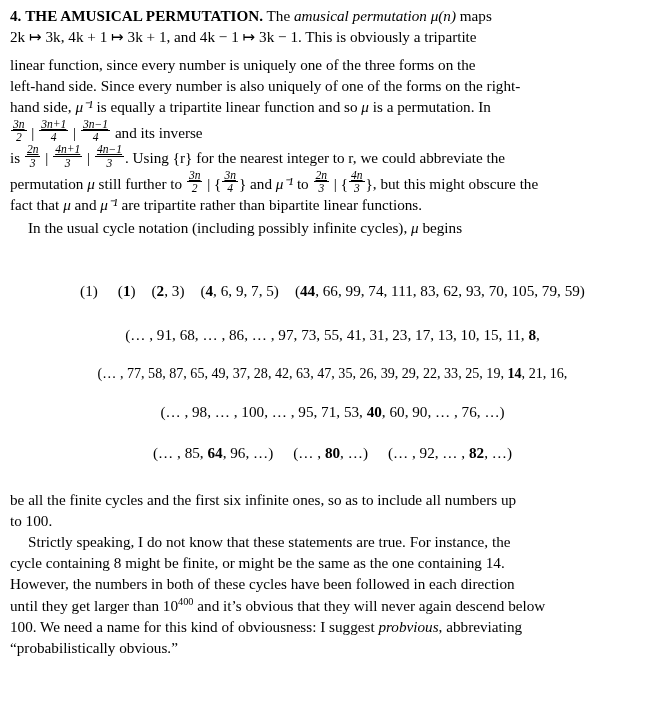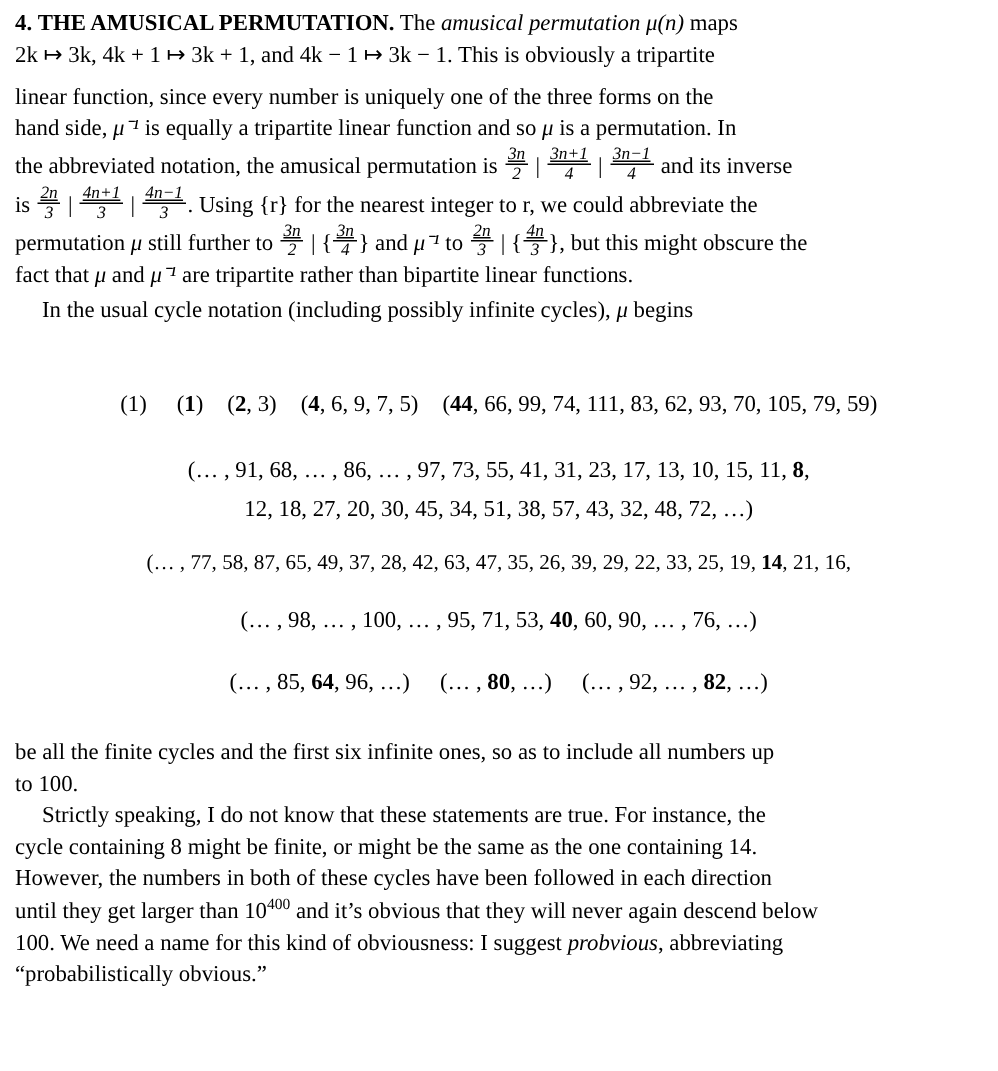--- a/index.html
+++ b/index.html
@@ -98,27 +98,28 @@
     <p>
       <span class="sec-head">4.</span>
       <span class="sec-head">THE AMUSICAL PERMUTATION.</span>
       <span>The </span><span class="it">amusical permutation</span><span class="math"> μ(n)</span><span> maps</span>
     </p>
 
     <p style="text-indent:0">2k ↦ 3k, 4k + 1 ↦ 3k + 1, and 4k − 1 ↦ 3k − 1. This is obviously a tripartite</p>
 
     <p style="margin-top:7px">linear function, since every number is uniquely one of the three forms on the</p>
 
+    <p>left-hand side. Since every number is also uniquely of one of the forms on the right-</p>
 
     <p>
       <span>hand side, </span><span class="math">μ⁻¹</span><span> is equally a tripartite linear function and so </span><span class="math">μ</span><span> is a permutation. In</span>
     </p>
 
     <p>
-      <span>the abbreviated notation, the amusical permutation is </span><span class="frac math"><span class="num">3n</span><span class="den">2</span></span><span> | </span><span class="frac math"><span class="num">3n+1</span><span class="den">4</span></span><span> | </span><span class="frac math"><span class="num">3n−1</span><span class="den">4</span></span><span> and its inverse</span>
+      <span class="frac math"><span class="num">3n</span><span class="den">2</span></span><span> | </span><span class="frac math"><span class="num">3n+1</span><span class="den">4</span></span><span> | </span><span class="frac math"><span class="num">3n−1</span><span class="den">4</span></span><span> and its inverse</span>
     </p>
 
     <p>
       <span>is </span><span class="frac math"><span class="num">2n</span><span class="den">3</span></span><span> | </span><span class="frac math"><span class="num">4n+1</span><span class="den">3</span></span><span> | </span><span class="frac math"><span class="num">4n−1</span><span class="den">3</span></span><span>. Using {r} for the nearest integer to r, we could abbreviate the</span>
     </p>
 
     <p>
       <span>permutation </span><span class="math">μ</span><span> still further to </span><span class="frac math"><span class="num">3n</span><span class="den">2</span></span><span> | {</span><span class="frac math"><span class="num">3n</span><span class="den">4</span></span><span>} and </span><span class="math">μ⁻¹</span><span> to </span><span class="frac math"><span class="num">2n</span><span class="den">3</span></span><span> | {</span><span class="frac math"><span class="num">4n</span><span class="den">3</span></span><span>}, but this might obscure the</span>
     </p>
 
@@ -133,21 +134,20 @@
 
   <div class="cycles">
 
     <div class="cline wide">
       <span class="eqnum">(1)</span><span class="gap-m"></span><span>(<span class="bf">1</span>)<span class="gap-s"></span>(<span class="bf">2</span>, 3)<span class="gap-s"></span>(<span class="bf">4</span>, 6, 9, 7, 5)<span class="gap-s"></span>(<span class="bf">44</span>, 66, 99, 74, 111, 83, 62, 93, 70, 105, 79, 59)</span>
     </div>
 
     <div class="cline" style="padding-top:16px">
       <span>(… , 91, 68, … , 86, … , 97, 73, 55, 41, 31, 23, 17, 13, 10, 15, 11, </span><span class="bf">8</span><span>,</span>
     </div>
-    <div class="cline tight">12, 18, 27, 20, 30, 45, 34, 51, 38, 57, 43, 32, 48, 72, …)</div>
 
     <div class="cline cline-sm" style="padding-top:14px">
       <span>(… , 77, 58, 87, 65, 49, 37, 28, 42, 63, 47, 35, 26, 39, 29, 22, 33, 25, 19, </span><span class="bf">14</span><span>, 21, 16,</span>
     </div>
 
     <div class="cline" style="padding-top:15px">
       <span>(… , 98, … , 100, … , 95, 71, 53, </span><span class="bf">40</span><span>, 60, 90, … , 76, …)</span>
     </div>
 
     <div class="cline" style="padding-top:16px">

